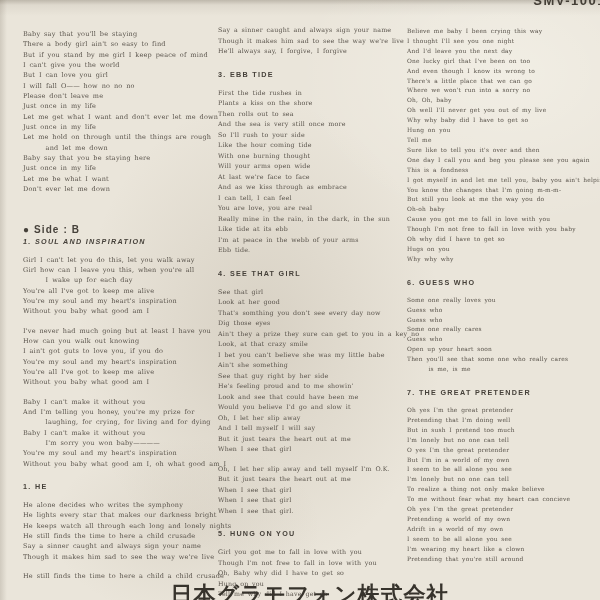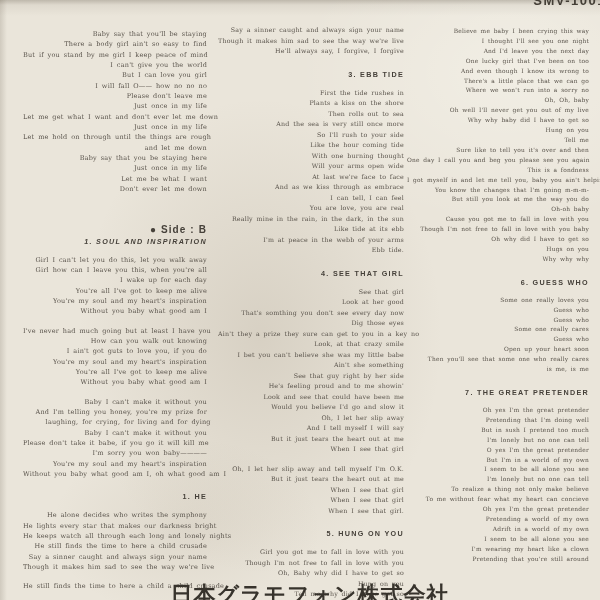--- a/index.html
+++ b/index.html
@@ -17,21 +17,21 @@
   .shade.s-fold  { background:radial-gradient(ellipse 260px 340px at 42% 56%, rgba(140,126,104,0.20), rgba(140,126,104,0.0) 70%); }
   .shade.s-fold2 { background:radial-gradient(ellipse 180px 120px at 30% 88%, rgba(140,126,104,0.12), rgba(140,126,104,0.0) 75%); }
   .shade.s-light { background:radial-gradient(ellipse 300px 220px at 82% 12%, rgba(255,255,248,0.35), rgba(255,255,248,0.0) 70%); }
 
   .catalog {
     position:absolute; top:-7px; right:14px;
     font-family:"Liberation Sans", sans-serif; font-weight:bold;
     font-size:13px; letter-spacing:1.5px; color:#433e36;
   }
 
-  .col { position:absolute; color:#59534b;text-align:right; }
+  .col { position:absolute; color:#59534b; }
   .col-left  { left:23px;  top:29px; width:184px; }
   .col-mid   { left:218px; top:25px; width:186px; }
   .col-right { left:407px; top:27px; width:182px; }
 
   .line { white-space:pre; letter-spacing:0.2px; word-spacing:1.5px; }
   .col-left  .line { font-size:6.5px; line-height:10.35px; }
   .col-mid   .line { font-size:6.3px; line-height:10.5px; }
   .col-right .line { font-size:5.9px; line-height:9.9px;  }
 
   .stanza { margin-top:9px; }
@@ -102,21 +102,20 @@
         <div class="line">I ain't got guts to love you, if you do</div>
         <div class="line">You're my soul and my heart's inspiration</div>
         <div class="line">You're all I've got to keep me alive</div>
         <div class="line">Without you baby what good am I</div>
       </div>
       <div class="stanza">
         <div class="line">Baby I can't make it without you</div>
         <div class="line">And I'm telling you honey, you're my prize for</div>
         <div class="line">      laughing, for crying, for living and for dying</div>
         <div class="line">Baby I can't make it without you</div>
-        <div class="line">Please don't take it babe, if you go it will kill me</div>
         <div class="line">      I'm sorry you won baby————</div>
         <div class="line">You're my soul and my heart's inspiration</div>
         <div class="line">Without you baby what good am I, oh what good am I</div>
       </div>
       <div class="song-heading">1.  HE</div>
       <div class="stanza">
         <div class="line">He alone decides who writes the symphony</div>
         <div class="line">He lights every star that makes our darkness bright</div>
         <div class="line">He keeps watch all through each long and lonely nights</div>
         <div class="line">He still finds the time to here a child crusade</div>

